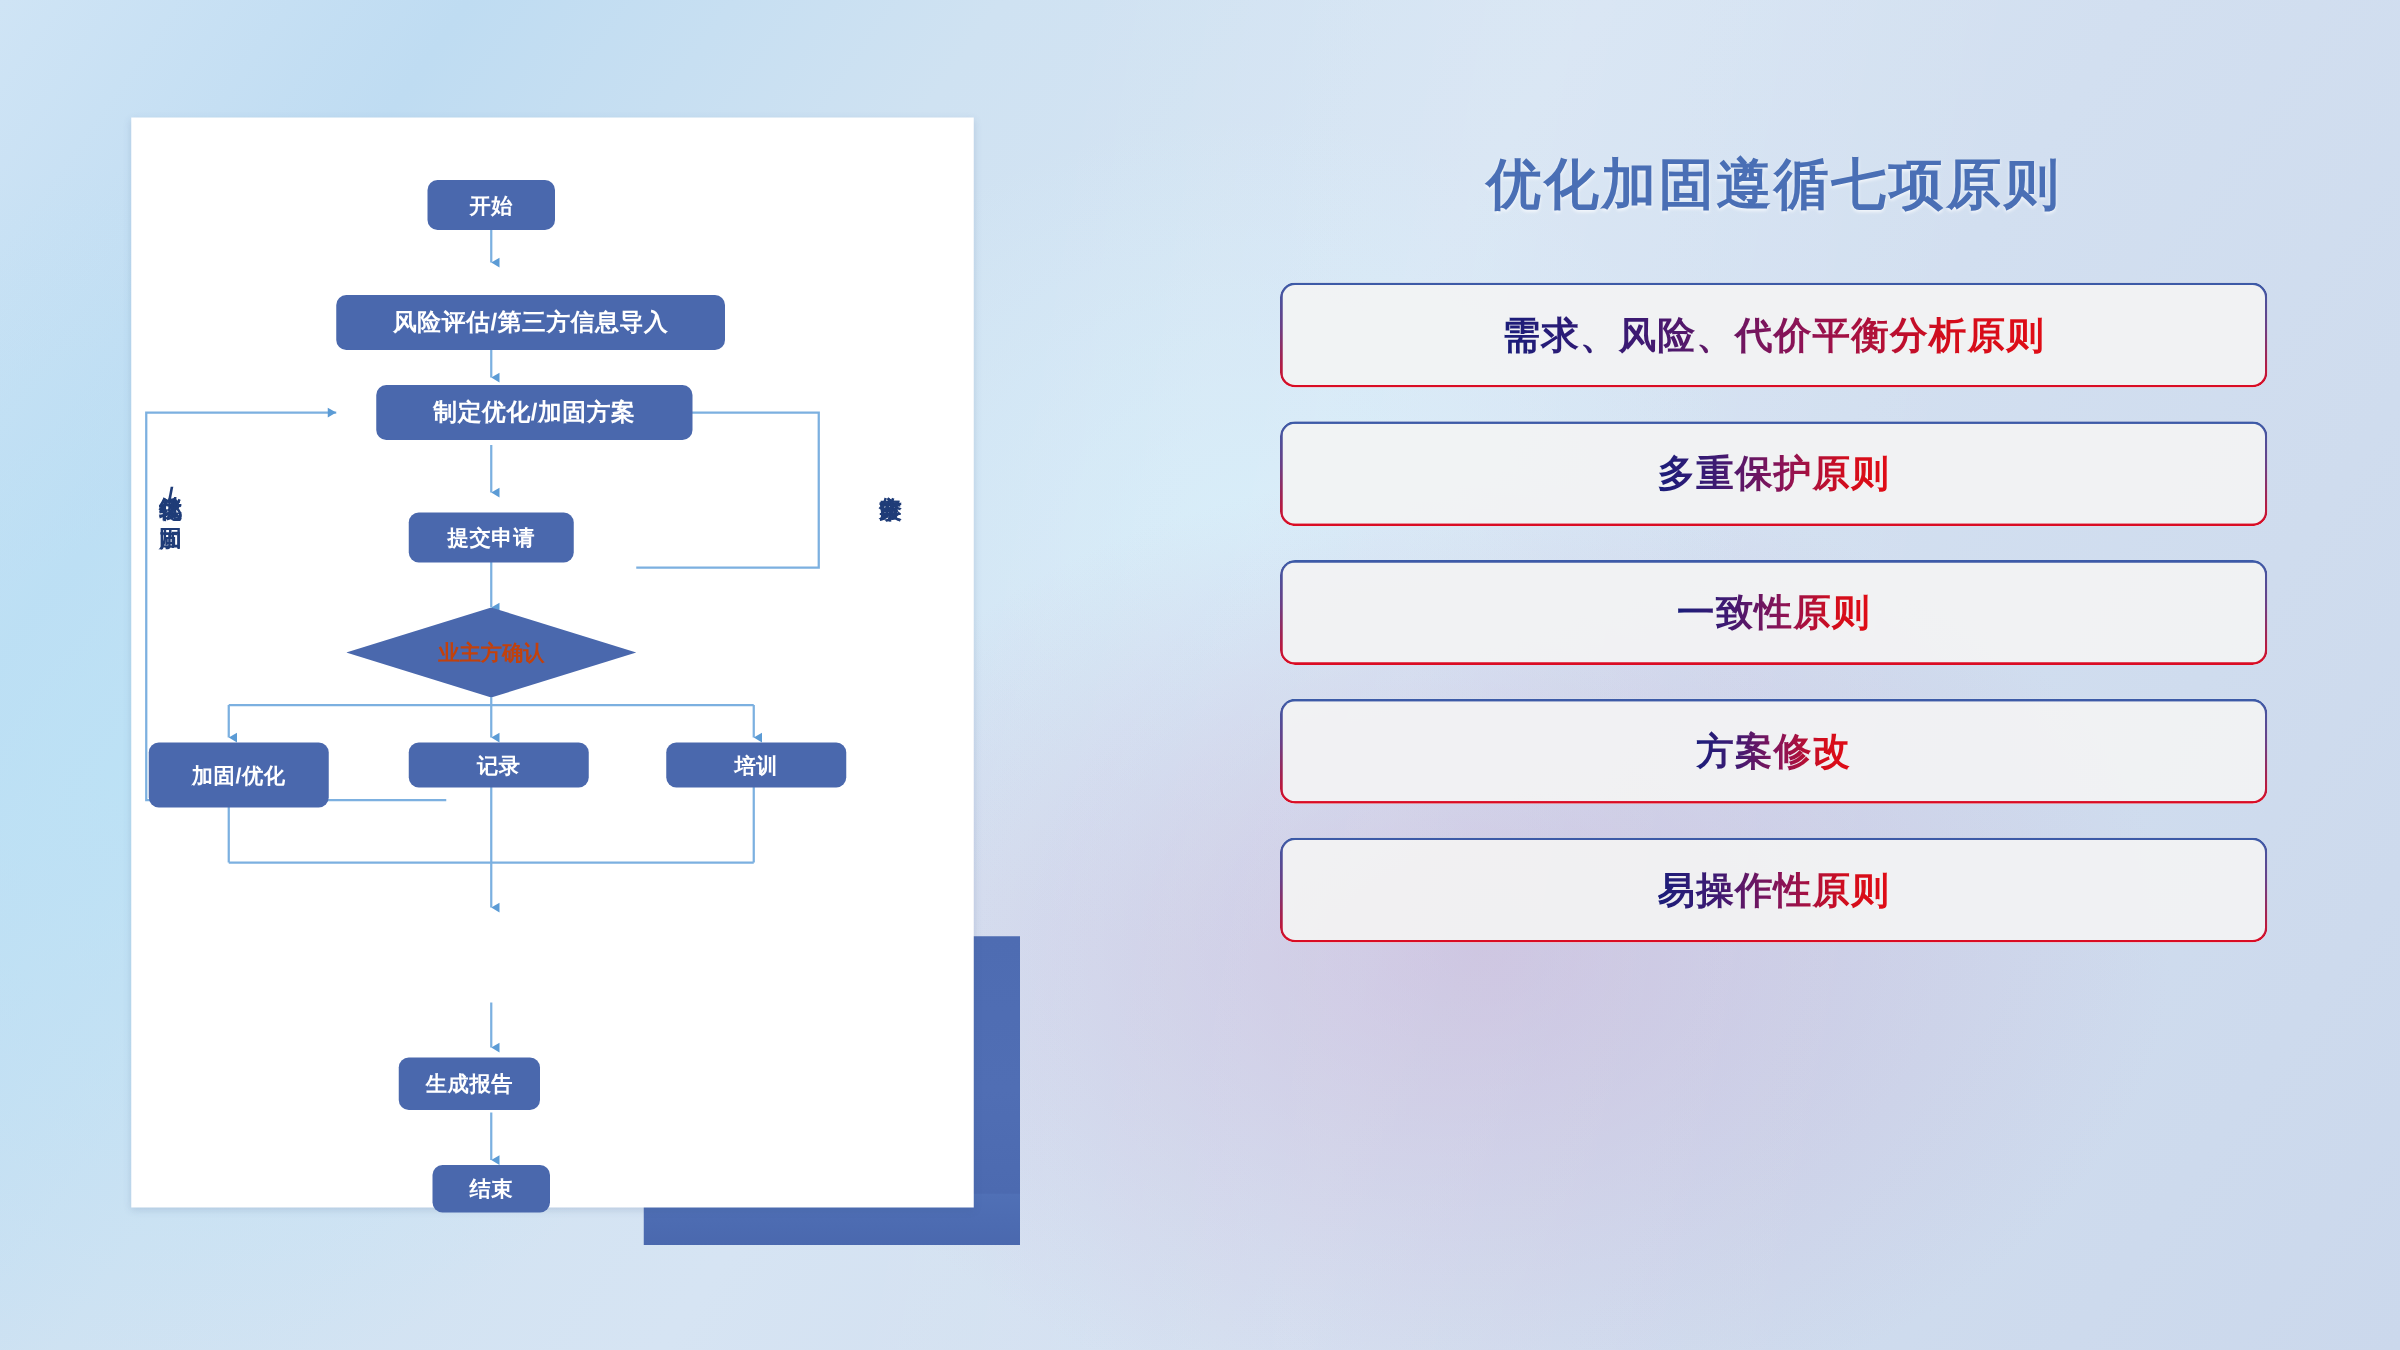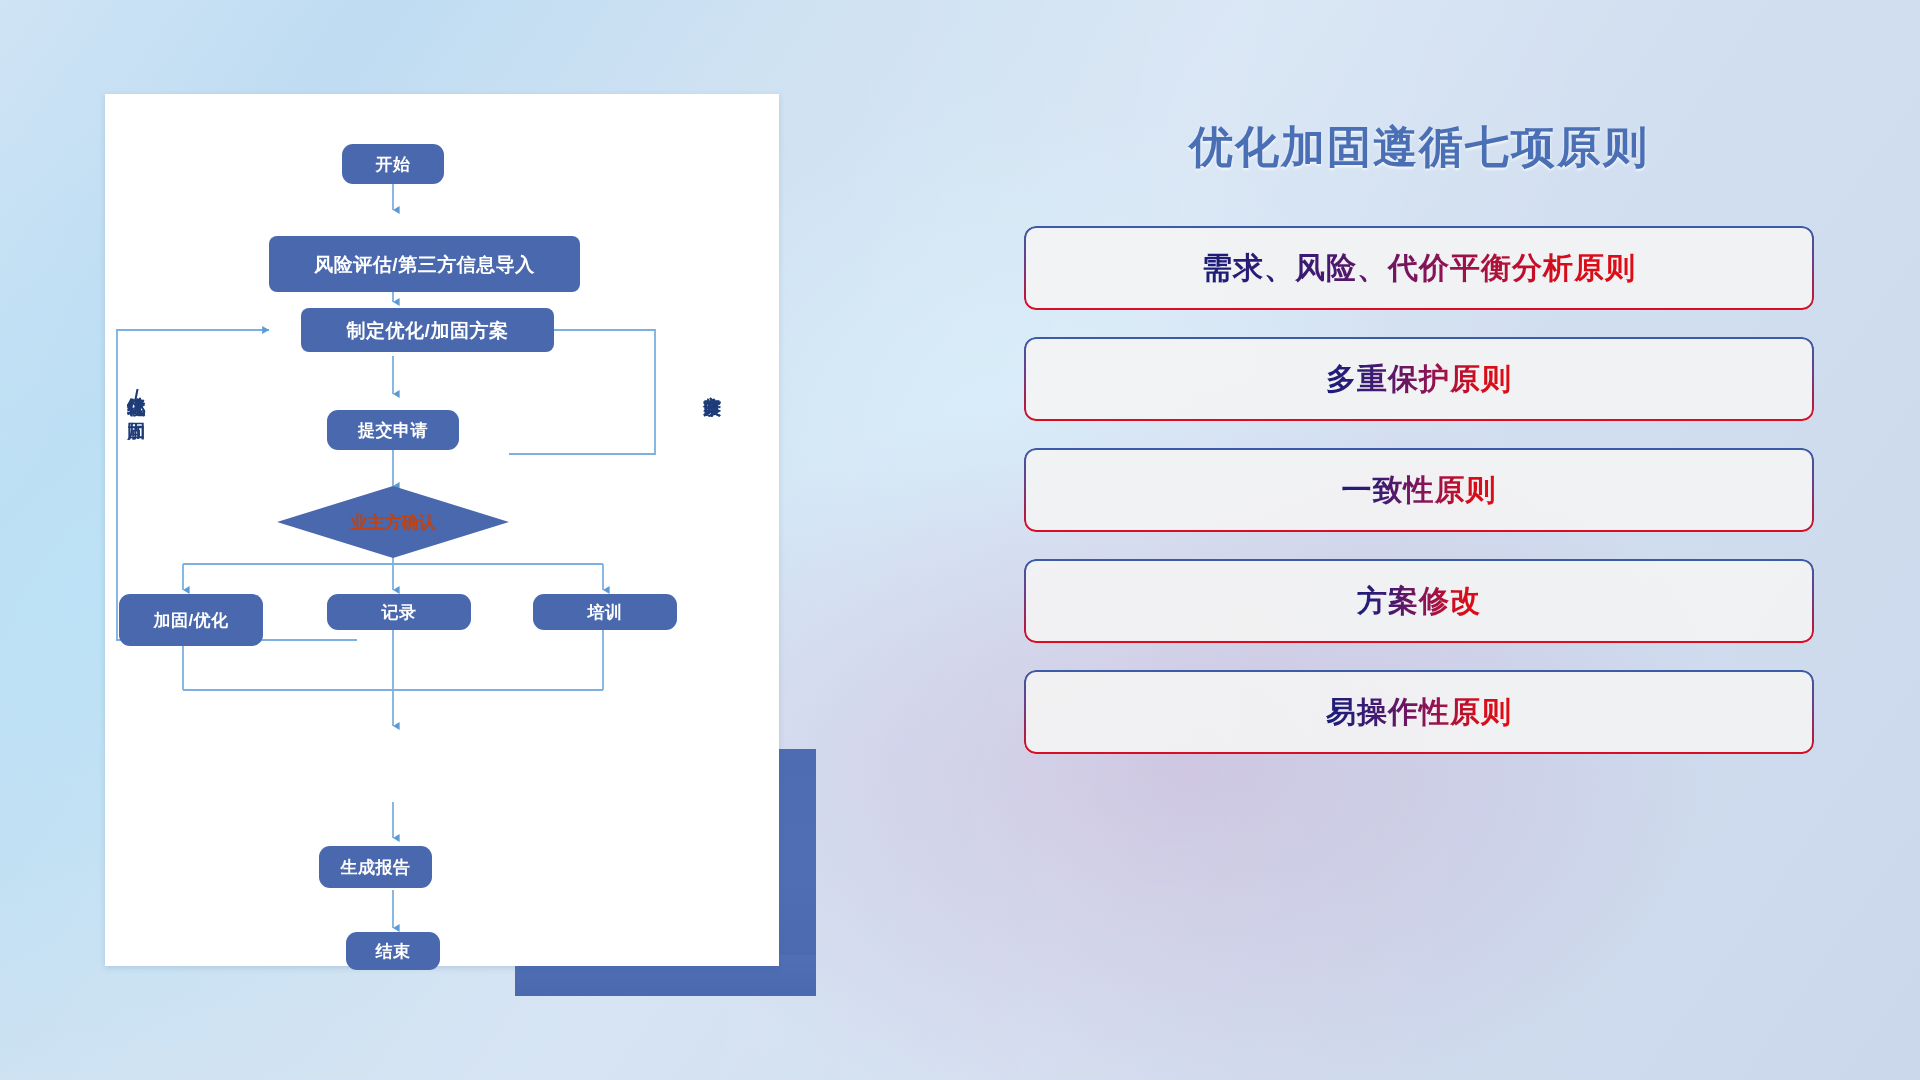--- a/index.html
+++ b/index.html
@@ -72,21 +72,21 @@
     justify-content: center;
     color: #ffffff;
     background: #4a68ad;
     border-radius: 8px;
     font-weight: bold;
     letter-spacing: 0.5px;
     line-height: 1;
     white-space: nowrap;
     font-family: "Liberation Sans", "DejaVu Sans", sans-serif;
   }
-  .flow-card .node.sm  { font-size: 17px; border-radius: 11px; }
+  .flow-card .node.sm  { font-size: 17px; }
   .flow-card .node.md  { font-size: 19px; }
 
   .flow-card .diamond-wrap {
     position: absolute;
   }
   .flow-card .diamond-wrap .dshape {
     position: absolute;
     inset: 0;
     background: #4a68ad;
     clip-path: polygon(50% 0%, 100% 50%, 50% 100%, 0% 50%);
@@ -242,21 +242,21 @@
 
         <line x1="288" y1="796" x2="288" y2="834" marker-end="url(#ah-down)"></line>
       </g>
     </svg>
 
     <div class="vlabel" style="left:22px; top:288px;">继续优化/加固</div>
     <div class="vlabel" style="left:598px; top:288px;">方案修改</div>
 
     <div class="node sm" style="left:237px; top:50px;  width:102px; height:40px;">开始</div>
 
-    <div class="node md" style="left:164px; top:142px; width:311px; height:56px;">风险评估/第三方信息导入</div>
+    <div class="node md" style="left:164px; top:142px; width:311px; height:44px;">风险评估/第三方信息导入</div>
 
     <div class="node md" style="left:196px; top:214px; width:253px; height:44px;">制定优化/加固方案</div>
 
     <div class="node sm" style="left:222px; top:316px; width:132px; height:40px;">提交申请</div>
 
     <div class="diamond-wrap" style="left:172px; top:392px; width:232px; height:72px;">
       <div class="dshape"></div>
       <div class="dlabel">业主方确认</div>
     </div>
 

